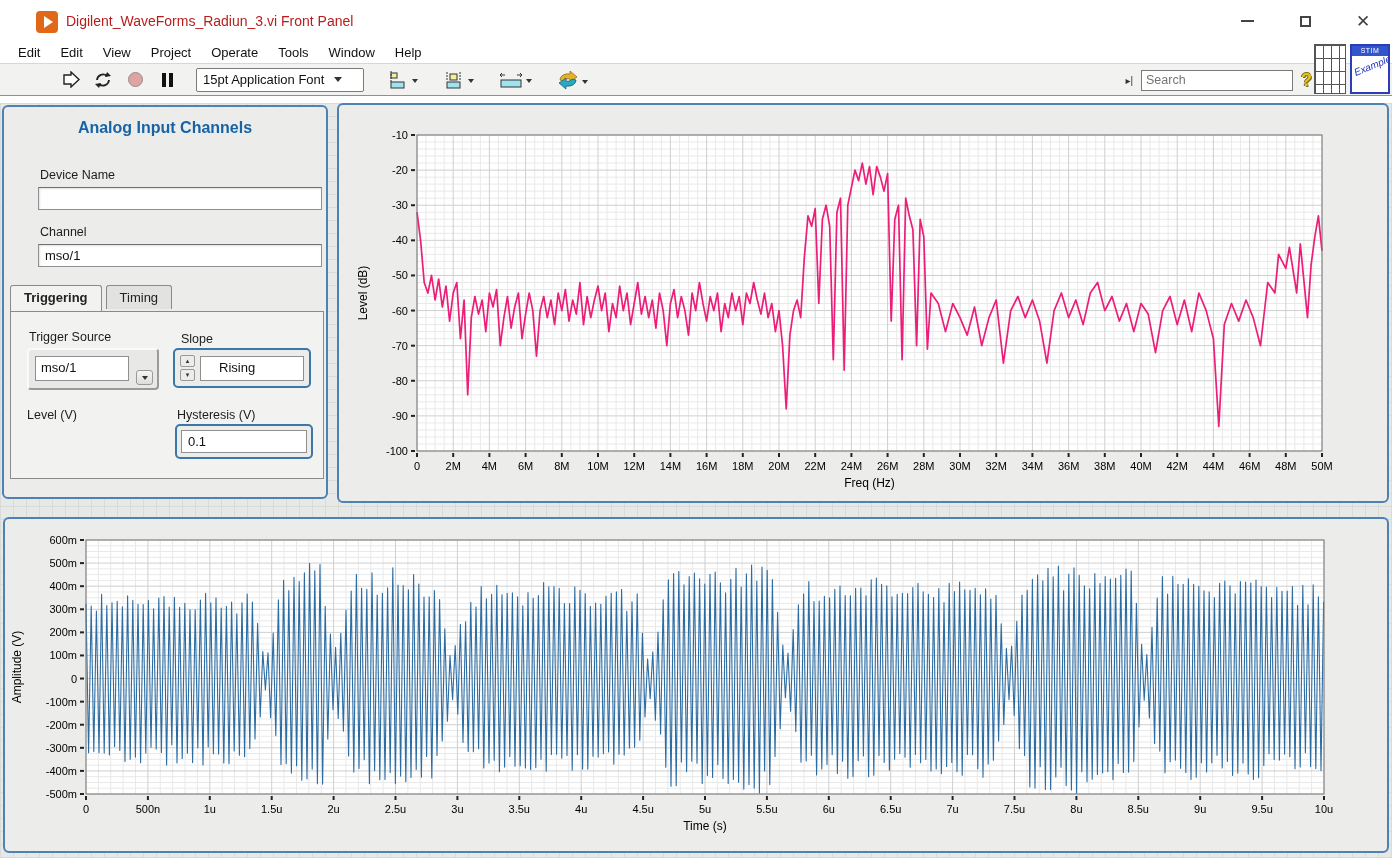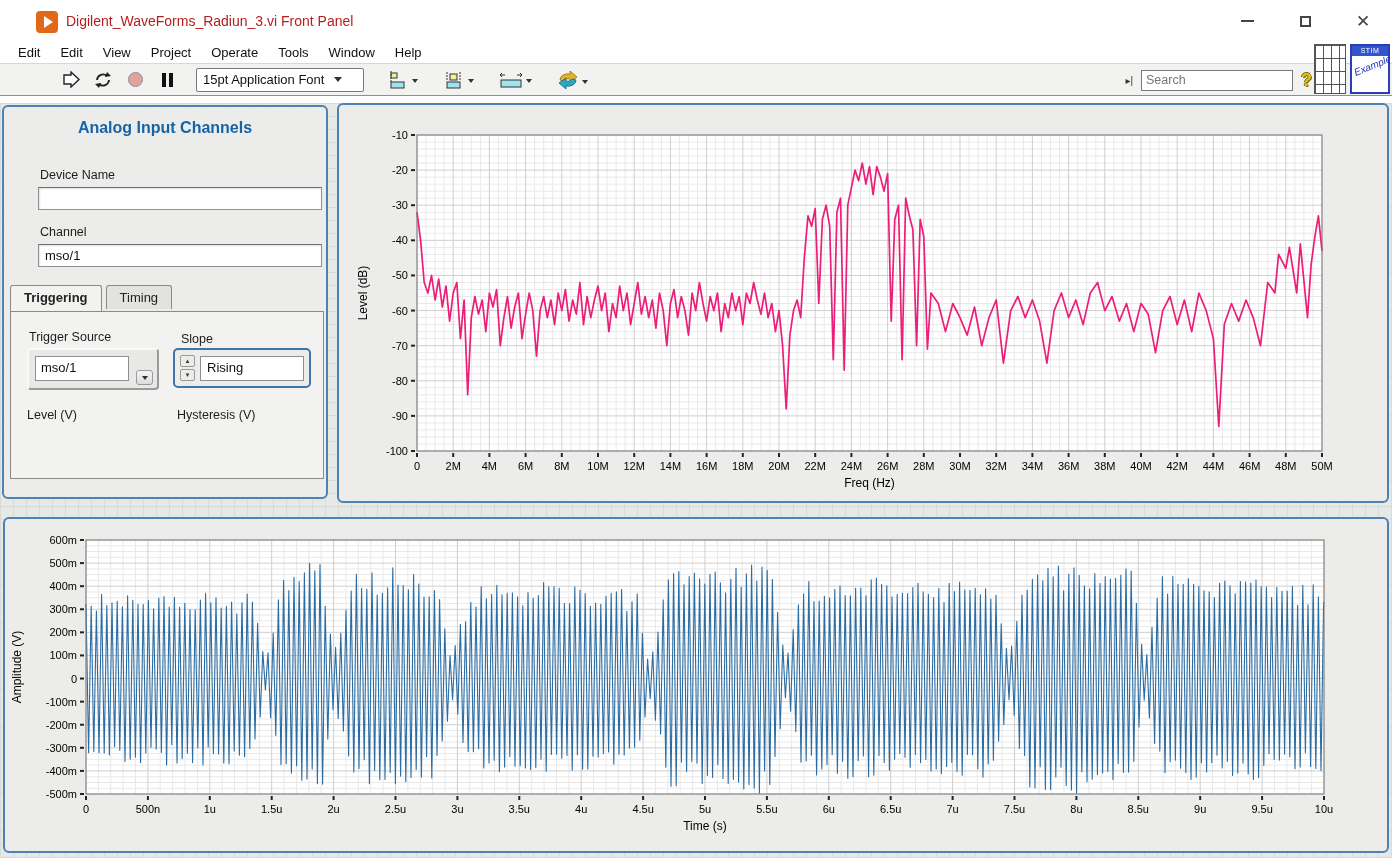--- a/index.html
+++ b/index.html
@@ -82,21 +82,21 @@
   .combo .drop { position:absolute; right:4px; bottom:3px; width:17px; height:15px; background:linear-gradient(#f6f6f4,#dcdcda);
     border:1px solid #9a9a9a; border-radius:3px; display:flex; align-items:center; justify-content:center;}
   .combo .drop .caret { border-left-width:3.5px; border-right-width:3.5px; border-top-width:4px; }
 
   
   .slope-ctl { position:absolute; left:162px; top:36px; width:138px; height:40px; border:2px solid #3e76ac; border-radius:5px;
     display:flex; align-items:center; padding:3px 5px; gap:5px; background:#ececea;}
   .spin-col { display:flex; flex-direction:column; gap:2px; }
   .spin-btn { width:15px; height:12px; background:#ececea; border:1px solid #9a9a9a; border-radius:2px;
     font-size:7px; line-height:9px; text-align:center; color:#333; }
-  .slope-field { flex:1; height:25px; background:#fff; border:1px solid #8f8f8f; font-size:13px; padding:3px 6px; color:#111;}
+  .slope-field { flex:1; height:25px; background:#fff; border:1px solid #8f8f8f; font-size:13px; padding:3px 18px; color:#111;}
 
   .num-ctl { position:absolute; border:2px solid #3e76ac; border-radius:5px; background:#ececea; padding:4px;}
   .num-field { width:100%; height:23px; background:#fff; border:1px solid #8f8f8f; font-size:13px; padding:3px 6px; color:#111;}
 
   .plot-mount { position:absolute; left:0; top:0; }
   svg text { font-family:"Liberation Sans",sans-serif; }
 </style>
 </head>
 <body>
 
@@ -242,20 +242,23 @@
           <div class="spin-col">
             <div class="spin-btn">▴</div>
             <div class="spin-btn">▾</div>
           </div>
           <div class="slope-field">Rising</div>
         </div>
 
         <div class="ctl-label" style="left:16px; top:96px;">Level (V)</div>
 
         <div class="ctl-label" style="left:166px; top:96px;">Hysteresis (V)</div>
+        <div class="num-ctl" style="left:164px; top:112px; width:138px;">
+          <div class="num-field">0.1</div>
+        </div>
       </div>
     </div>
 
     <div class="lv-panel" id="fft-panel">
       <div class="plot-mount" id="fft-mount"><svg width="1048" height="396" font-size="11">
             <rect x="78" y="30" width="905" height="316" fill="#ffffff"></rect>
             <line x1="87.05" y1="30" x2="87.05" y2="346" stroke="#e9e9e9" stroke-width="1"></line>
             <line x1="96.1" y1="30" x2="96.1" y2="346" stroke="#e9e9e9" stroke-width="1"></line>
             <line x1="105.15" y1="30" x2="105.15" y2="346" stroke="#e9e9e9" stroke-width="1"></line>
             <line x1="123.25" y1="30" x2="123.25" y2="346" stroke="#e9e9e9" stroke-width="1"></line>

